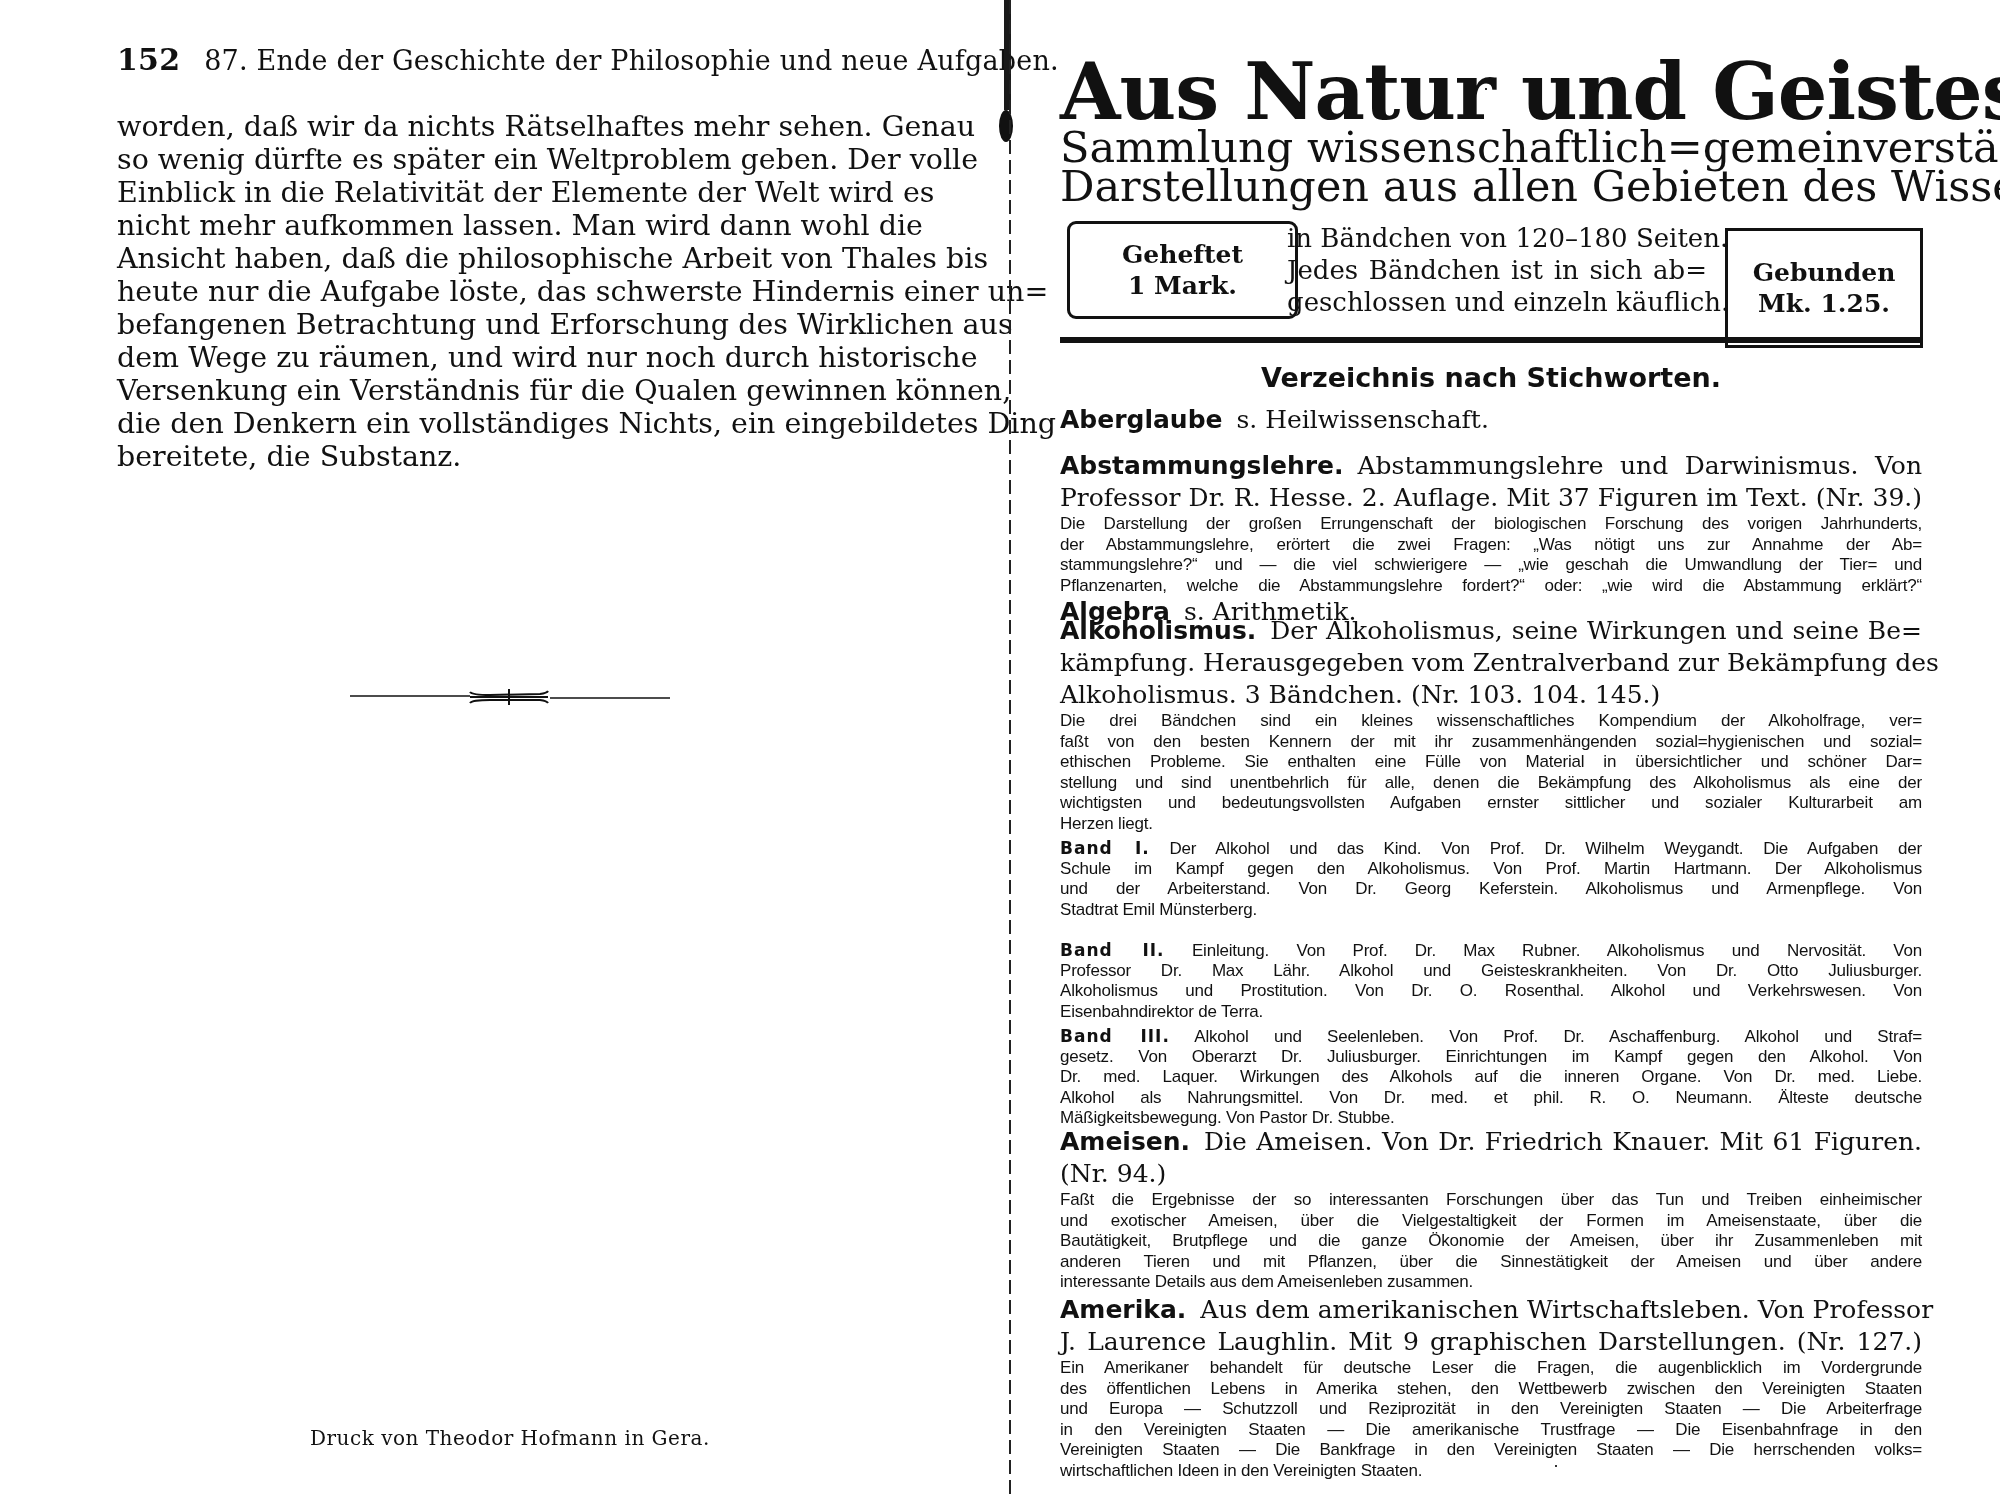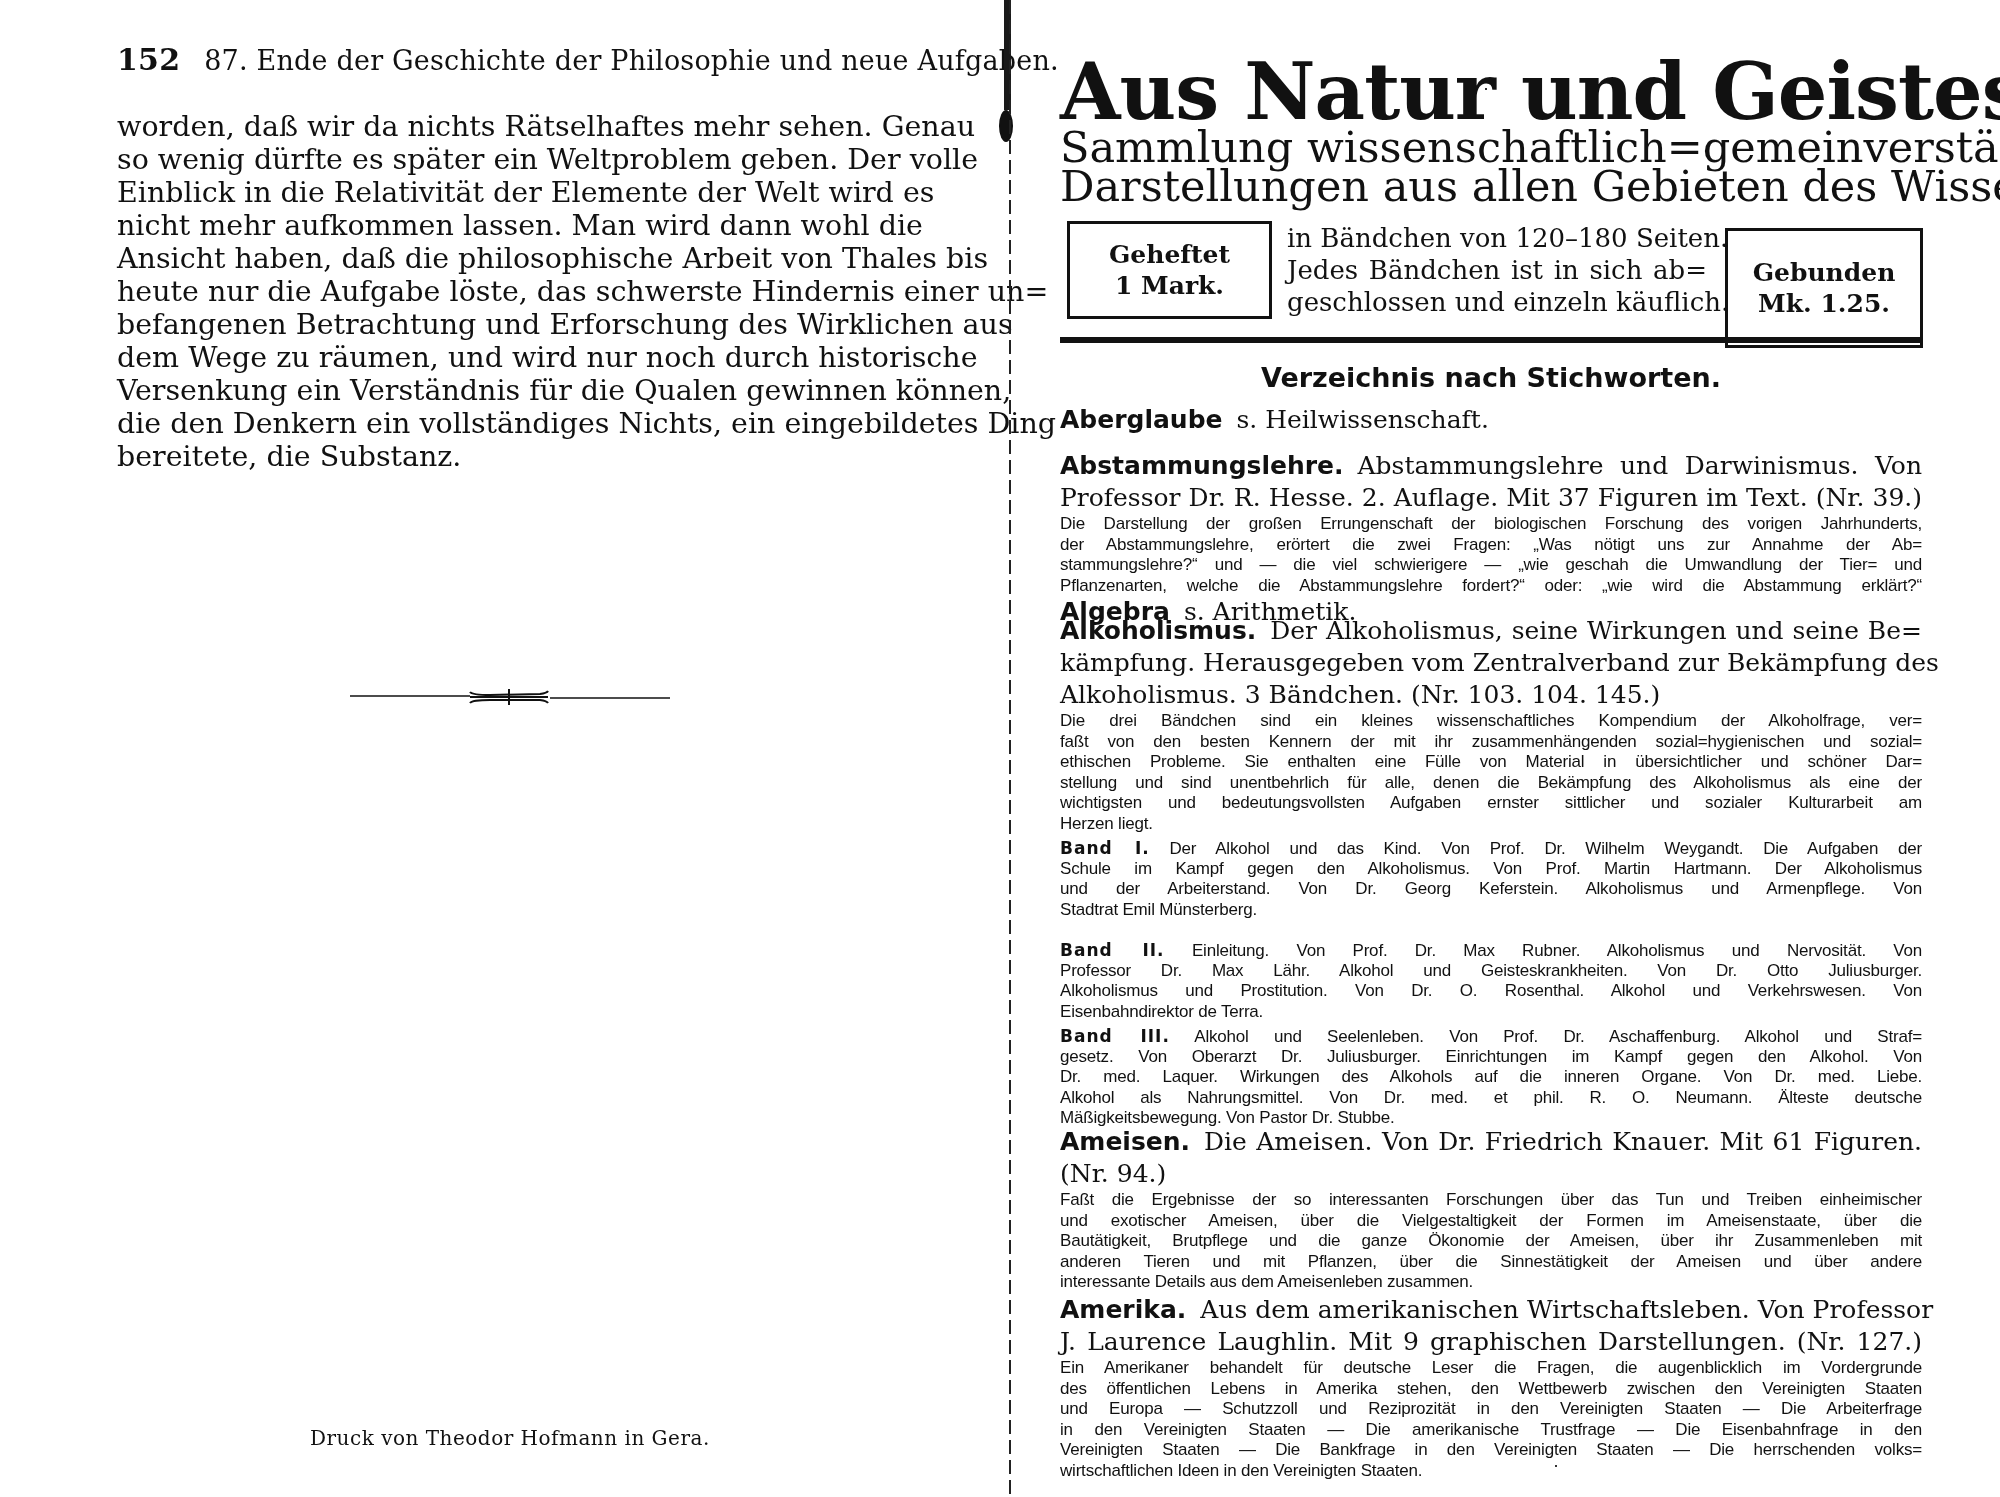--- a/index.html
+++ b/index.html
@@ -15,21 +15,21 @@
   .ornament { left:350px; top:688px; width:320px; height:18px; }
   .imprint { left:310px; top:1426px; font-size:20px; letter-spacing:0.5px; }
   
   .gutter { left:1009px; top:0; width:2px; height:1497px; background:repeating-linear-gradient(to bottom,#222 0 14px,transparent 14px 20px); }
   .gutter-blot { left:999px; top:110px; width:14px; height:32px; border-radius:50%; background:#111; }
   .gutter-top { left:1004px; top:0; width:7px; height:110px; background:#1a1a1a; }
   
   .rp-title { left:1060px; top:50px; width:862px; font-size:78px; font-weight:bold; letter-spacing:-1px; font-family:"DejaVu Serif", serif; line-height:84px; text-align:center; white-space:nowrap; }
   .rp-sub { left:1060px; width:862px; font-size:43px; text-align:center; font-family:"DejaVu Serif", serif; line-height:38px; white-space:nowrap; }
   .pricebox { border:3px solid #111; box-sizing:border-box; display:flex; flex-direction:column; align-items:center; justify-content:center; font-weight:bold; font-size:25px; line-height:31px; font-family:"DejaVu Serif", serif; }
-  .box-left { left:1067px; top:221px; width:205px; height:98px; }
+  .box-left { left:1067px; top:221px; width:231px; height:98px;border-radius:9px; }
   .box-right { left:1725px; top:228px; width:198px; height:120px; }
   .rp-mid { left:1287px; top:222px; width:420px; font-size:26px; line-height:32px; }
   .rp-mid .ln { display:block; text-align:justify; text-align-last:justify; white-space:nowrap; }
   .rule { left:1060px; top:337px; width:862px; height:6px; background:#111; }
   .rp-h { left:1060px; top:362px; width:862px; text-align:center; font-weight:bold; font-size:27px; font-family:"DejaVu Sans", sans-serif; }
   .rp-block { position:absolute; left:1060px; width:862px; }
   .rp-block .big { display:block; font-size:25px; line-height:32px; height:32px; text-align:justify; text-align-last:justify; white-space:nowrap; font-family:"DejaVu Serif", serif; }
   .rp-block .big.last { text-align-last:left; }
   .rp-block .kw { font-weight:bold; font-family:"DejaVu Sans", sans-serif; font-size:25px; margin-right:14px; }
   .rp-block .sm { display:block; font-size:17px; line-height:20.5px; height:20.5px; text-align:justify; text-align-last:justify; white-space:nowrap; font-family:"Liberation Sans Narrow","Liberation Sans", sans-serif; letter-spacing:-0.2px; }

